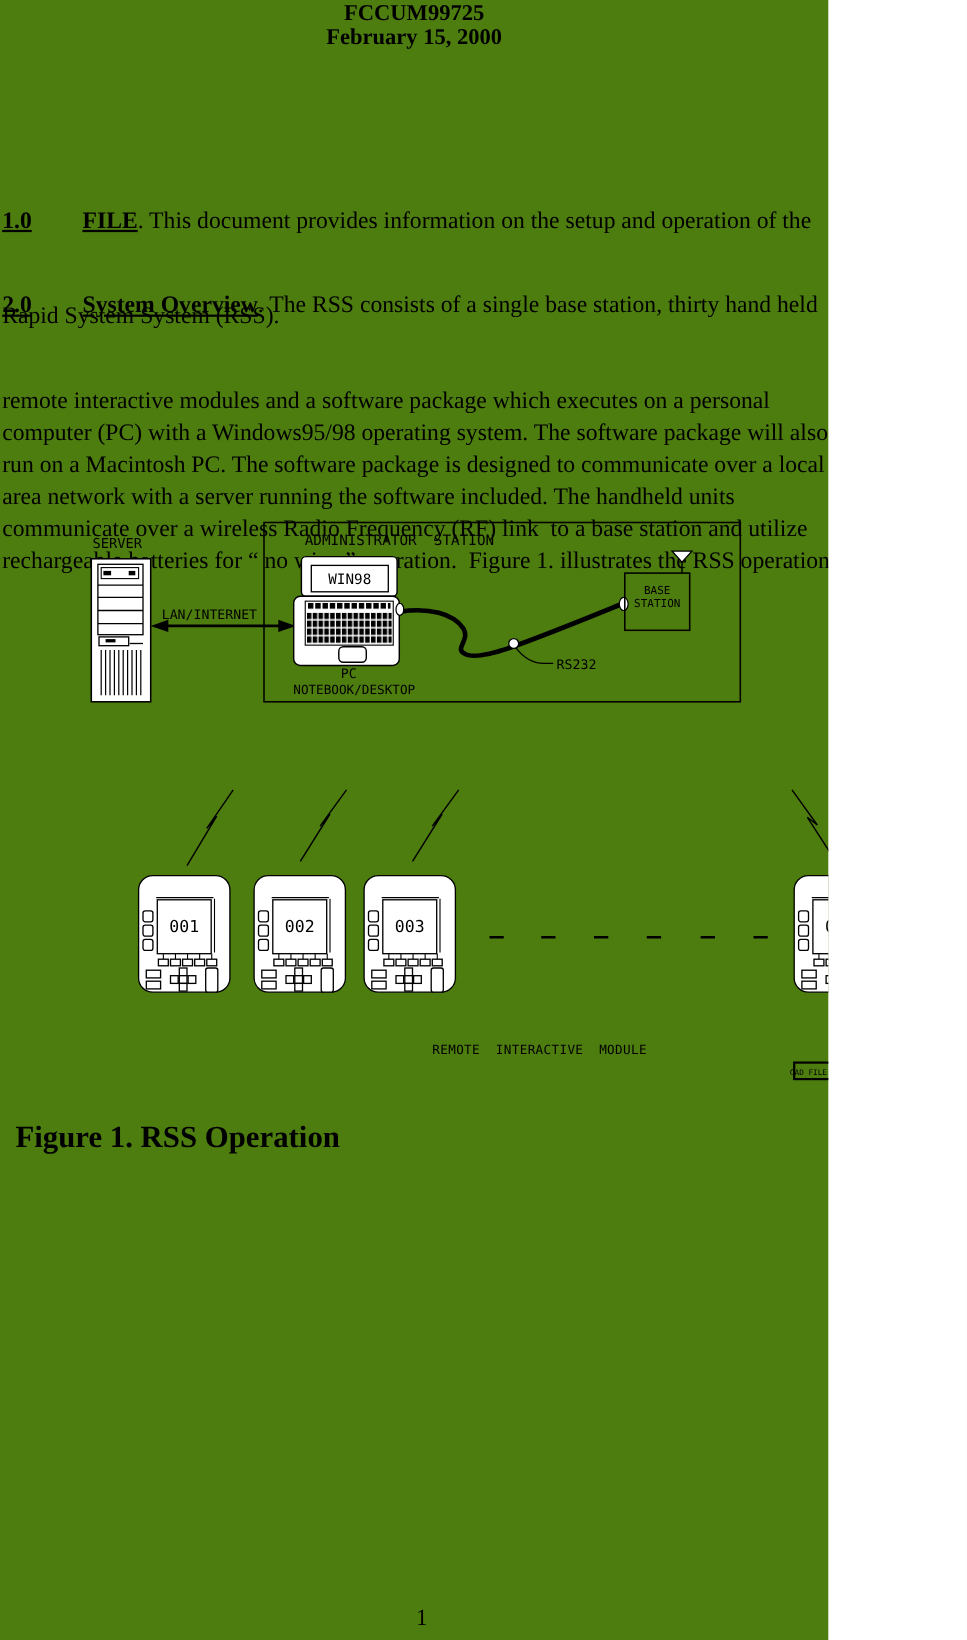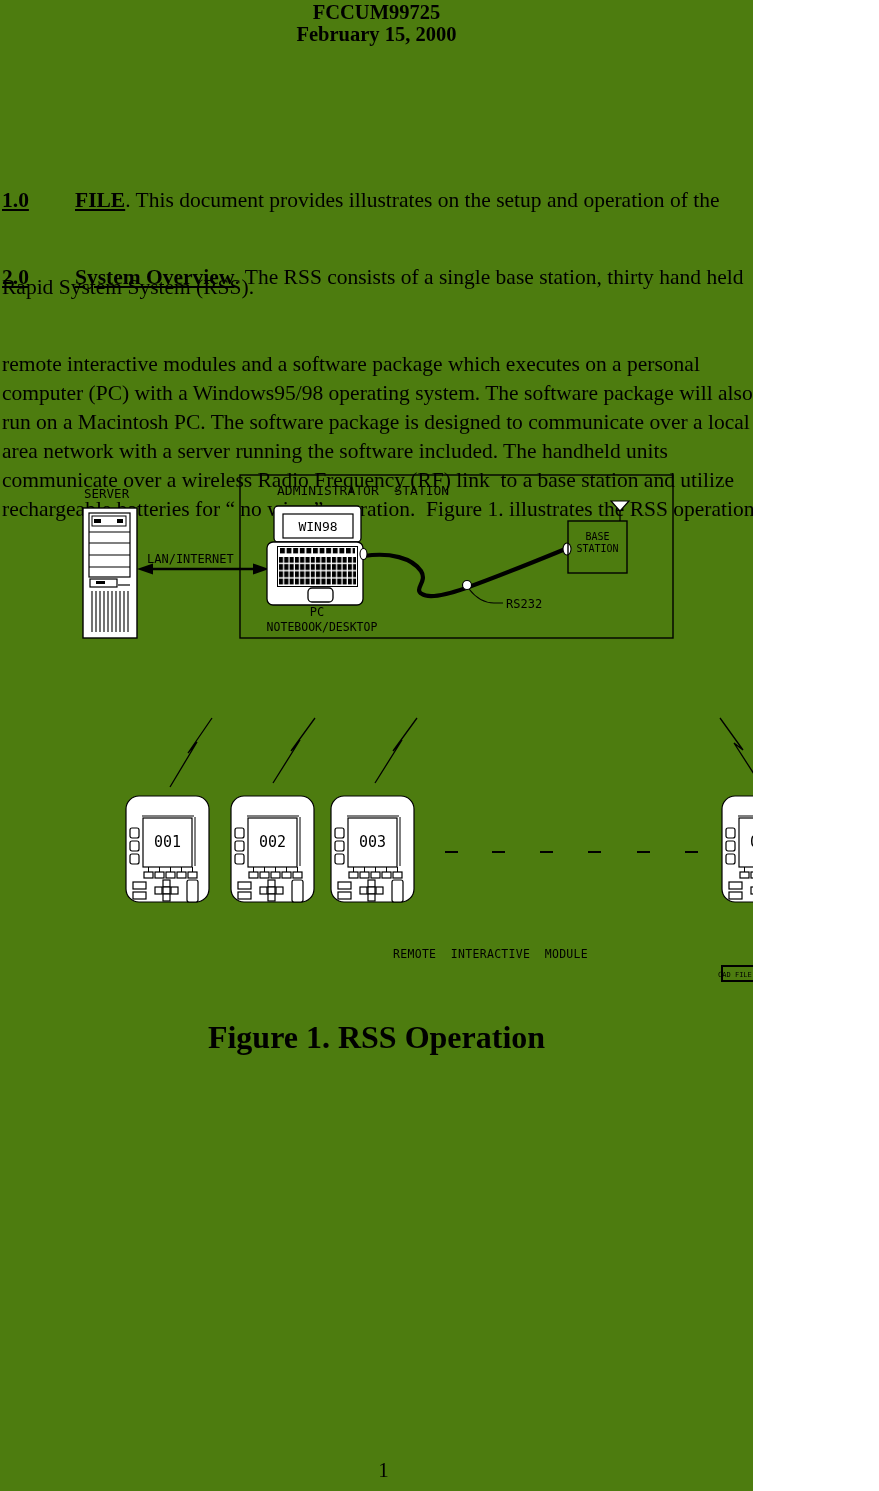--- a/index.html
+++ b/index.html
@@ -4,43 +4,43 @@
 <style>
   html,body{margin:0;padding:0;background:#fff;}
   .page{position:relative;width:753px;height:1491px;background:#4d7c0f;color:#000;
         font-family:"Liberation Serif",serif;overflow:hidden;}
   .doc-header{position:absolute;top:1px;left:0;right:0;text-align:center;
         font-weight:bold;font-size:20.5px;line-height:22px;}
   .sec{position:absolute;left:2px;right:0;font-size:21.5px;line-height:29px;white-space:pre;}
   .sec .line{white-space:pre;}
   .num{display:inline-block;width:73px;}
   .b{font-weight:bold;text-decoration:underline;}
-  .caption{position:absolute;top:1019px;left:0;right:0;text-align:center;
-        font-weight:bold;font-size:32px;}
+  .caption{position:absolute;top:1019px;left:0;right:0;
+        font-weight:bold;font-size:28px;padding-left:14px;}
   .pagenum{position:absolute;top:1458px;left:0;right:0;text-align:center;
         font-size:21px;padding-left:14px;}
   svg.diagram{position:absolute;top:0;left:0;}
   svg text{font-family:"DejaVu Sans Mono",monospace;fill:#000;white-space:pre;}
   .ln{stroke:#000;fill:none;}
   .shape{stroke:#000;fill:#fff;}
   .shape-n{stroke:#000;fill:none;}
   .blk{fill:#000;stroke:none;}
 </style>
 </head>
 <body>
 
 <div class="page">
 
   <div class="doc-header">
     <div>FCCUM99725</div>
     <div>February 15, 2000</div>
   </div>
 
   <div class="sec" style="top:128px">
-    <div class="line"><span class="num b">1.0</span><span class="b">FILE</span><span>. This document provides illustrates on the setup and operation of the</span></div>
+    <div class="line"><span class="num b">1.0</span><span class="b">FILE</span><span>. This document provides information on the setup and operation of the</span></div>
     <div><div class="line">Rapid System System (RSS).</div></div>
   </div>
 
   <div class="sec" style="top:205px">
     <div class="line"><span class="num b">2.0</span><span class="b">System Overview</span><span>. The RSS consists of a single base station, thirty hand held</span></div>
     <div><div class="line">remote interactive modules and a software package which executes on a personal</div><div class="line">computer (PC) with a Windows95/98 operating system. The software package will also</div><div class="line">run on a Macintosh PC. The software package is designed to communicate over a local</div><div class="line">area network with a server running the software included. The handheld units</div><div class="line">communicate over a wireless Radio Frequency (RF) link  to a base station and utilize</div><div class="line">rechargeable batteries for “ no wires” operation.  Figure 1. illustrates the RSS operation.</div></div>
   </div>
 
   <svg class="diagram" width="879" height="1491" viewBox="0 0 879 1491" xmlns="http://www.w3.org/2000/svg">
     <defs>

